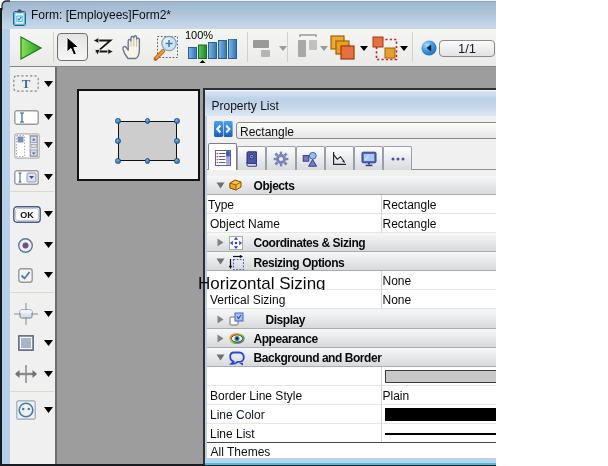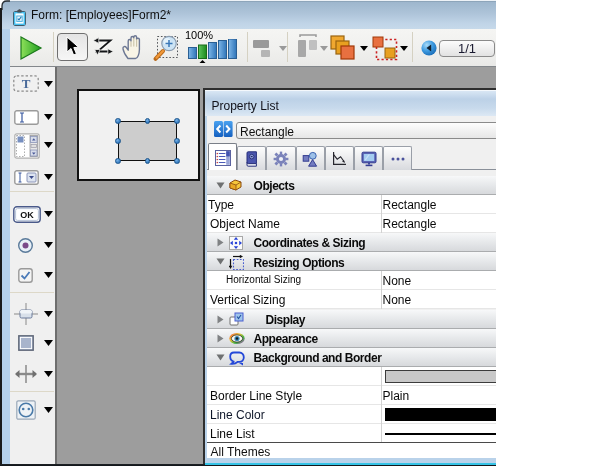--- a/index.html
+++ b/index.html
@@ -476,21 +476,21 @@
 <path d="M4 1.5 H11"></path>
         <path d="M1.5 4 V11"></path>
       </g>
 <path d="M14 1.5 L10.8 -0.3 V3.3 Z" fill="#111"></path>
 <path d="M1.5 14 L-0.3 10.8 H3.3 Z" fill="#111"></path>
     </svg>
 <div class="abs" style="left:253.5px;top:255.5px;font-size:12px;font-weight:bold;color:#0a0a0a;letter-spacing:-0.45px;">Resizing Options</div>
 <div class="abs" style="left:206.5px;top:271.4px;width:377.5px;height:19.1px;background:#fff;
 border-bottom:1px solid #e6e6e6;box-sizing:border-box;"></div>
 <div class="abs" style="left:380.5px;top:271.4px;width:1px;height:19.1px;background:#d2d2d2;"></div>
-<div class="abs" style="left:226px;top:274.4px;font-size:10px;color:#0a0a0a;">Horizontal Sizing</div>
+<div class="abs" style="left:198px;top:274.4px;font-size:17px;color:#0a0a0a;">Horizontal Sizing</div>
 <div class="abs" style="left:382.5px;top:274.4px;font-size:12px;color:#0a0a0a;">None</div>
 <div class="abs" style="left:206.5px;top:290.4px;width:377.5px;height:19.1px;background:#fff;
 border-bottom:1px solid #e6e6e6;box-sizing:border-box;"></div>
 <div class="abs" style="left:380.5px;top:290.4px;width:1px;height:19.1px;background:#d2d2d2;"></div>
 <div class="abs" style="left:210px;top:293.4px;font-size:12px;color:#0a0a0a;">Vertical Sizing</div>
 <div class="abs" style="left:382.5px;top:293.4px;font-size:12px;color:#0a0a0a;">None</div>
 <div class="abs" style="left:206.5px;top:309.5px;width:377.5px;height:19.1px;
 background:linear-gradient(180deg,#f7f8f9 0%,#e8eaec 45%,#d7d9dc 100%);
 border-bottom:1px solid #aaacae;box-sizing:border-box;"></div>
 <svg class="abs" style="left:216.5px;top:314.5px;" width="7" height="9" viewBox="0 0 7 9">

